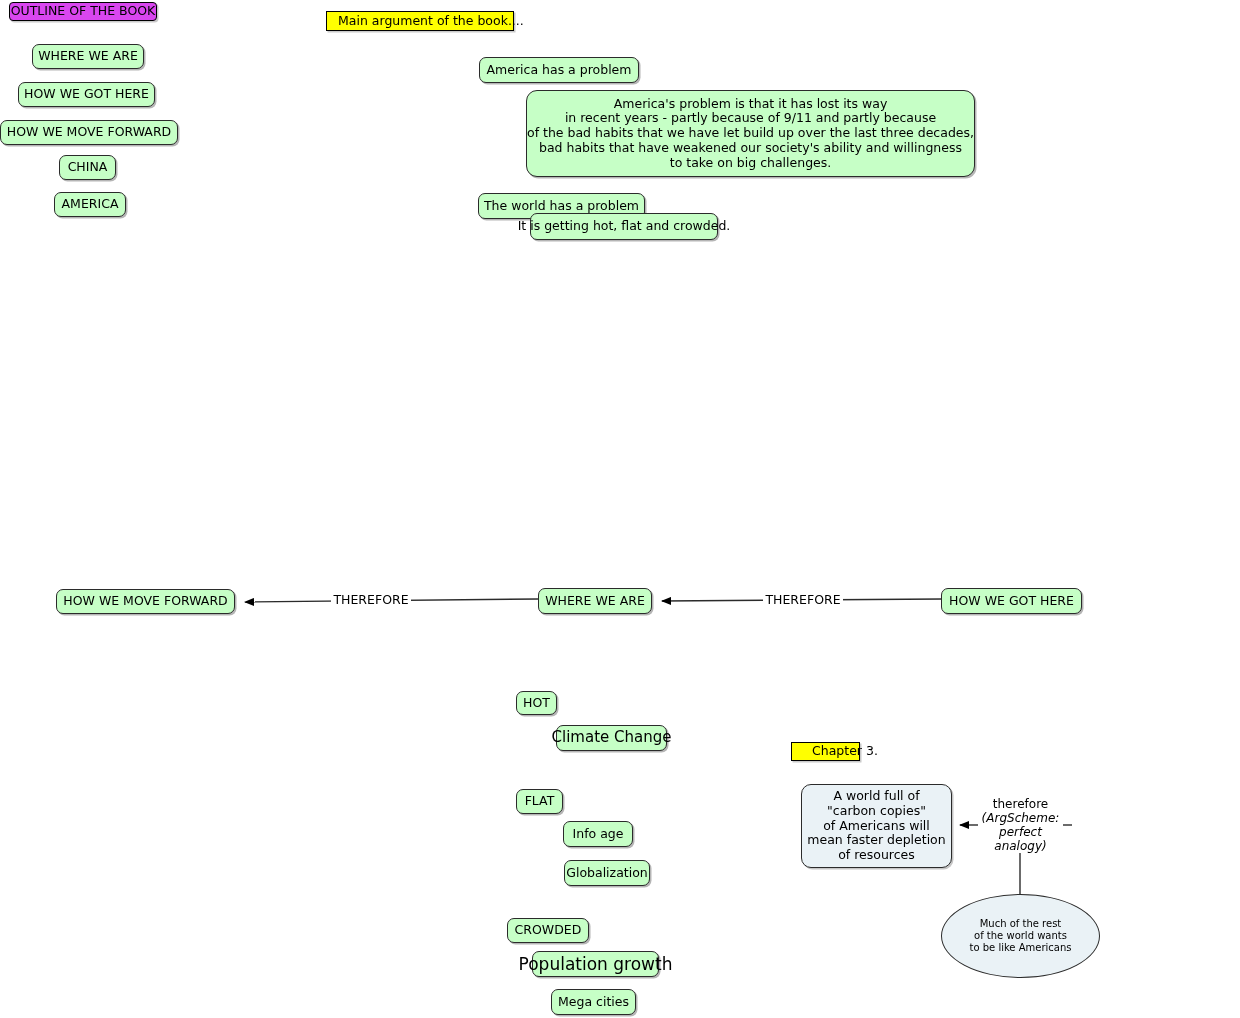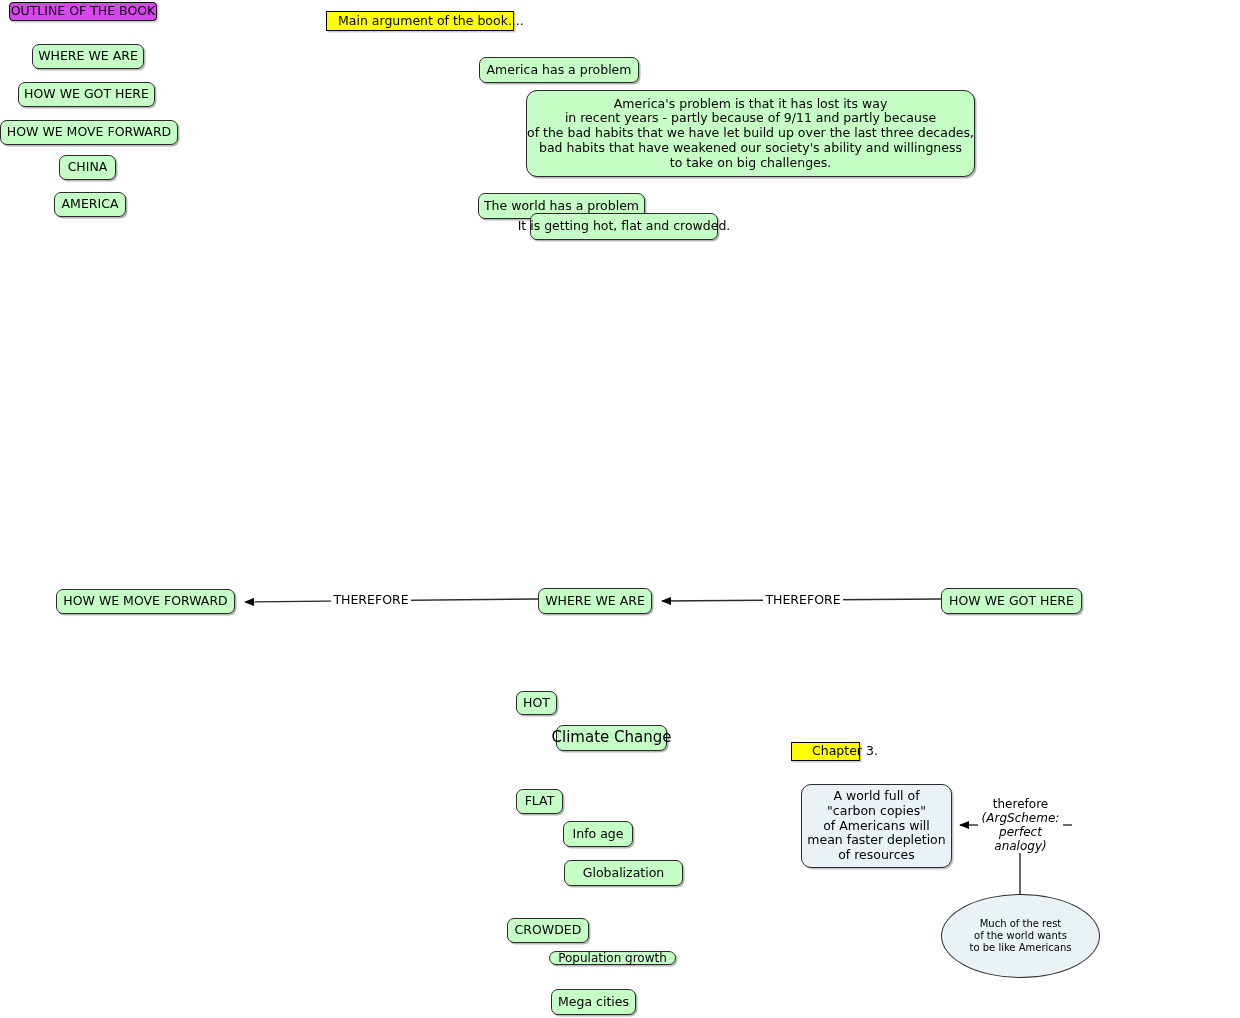--- a/index.html
+++ b/index.html
@@ -138,25 +138,25 @@
   <div class="node rounded" style="left:941px; top:588px; width:141px; height:26px; font-size:12.5px;">HOW WE GOT HERE</div>
 
   <div class="node rounded" style="left:516px; top:691px; width:41px; height:24px; font-size:12.5px;">HOT</div>
 
   <div class="node rounded" style="left:556px; top:725px; width:111px; height:26px; font-size:15px;">Climate Change</div>
 
   <div class="node rounded" style="left:516px; top:789px; width:47px; height:25px; font-size:12.5px;">FLAT</div>
 
   <div class="node rounded" style="left:563px; top:821px; width:70px; height:26px; font-size:12.5px;">Info age</div>
 
-  <div class="node rounded" style="left:564px; top:860px; width:119px; height:26px; font-size:12.5px;">Globalization</div>
+  <div class="node rounded" style="left:564px; top:860px; width:86px; height:26px; font-size:12.5px;">Globalization</div>
 
   <div class="node rounded" style="left:507px; top:918px; width:82px; height:25px; font-size:12.5px;">CROWDED</div>
 
-  <div class="node rounded" style="left:549px; top:951px; width:127px; height:14px; font-size:12px;">Population growth</div>
+  <div class="node rounded" style="left:532px; top:951px; width:127px; height:26px; font-size:17px;">Population growth</div>
 
   <div class="node rounded" style="left:551px; top:989px; width:85px; height:26px; font-size:12.5px;">Mega cities</div>
 
   <div class="node sticky" style="left:791px; top:742px; width:69px; height:19px; font-size:12.5px; justify-content:flex-start; padding-left:20px;">Chapter 3.</div>
 
   <div class="node bluebox" style="left:801px; top:784px; width:151px; height:84px; font-size:12.5px;">A world full of
 "carbon copies"
 of Americans will
 mean faster depletion
 of resources</div>

